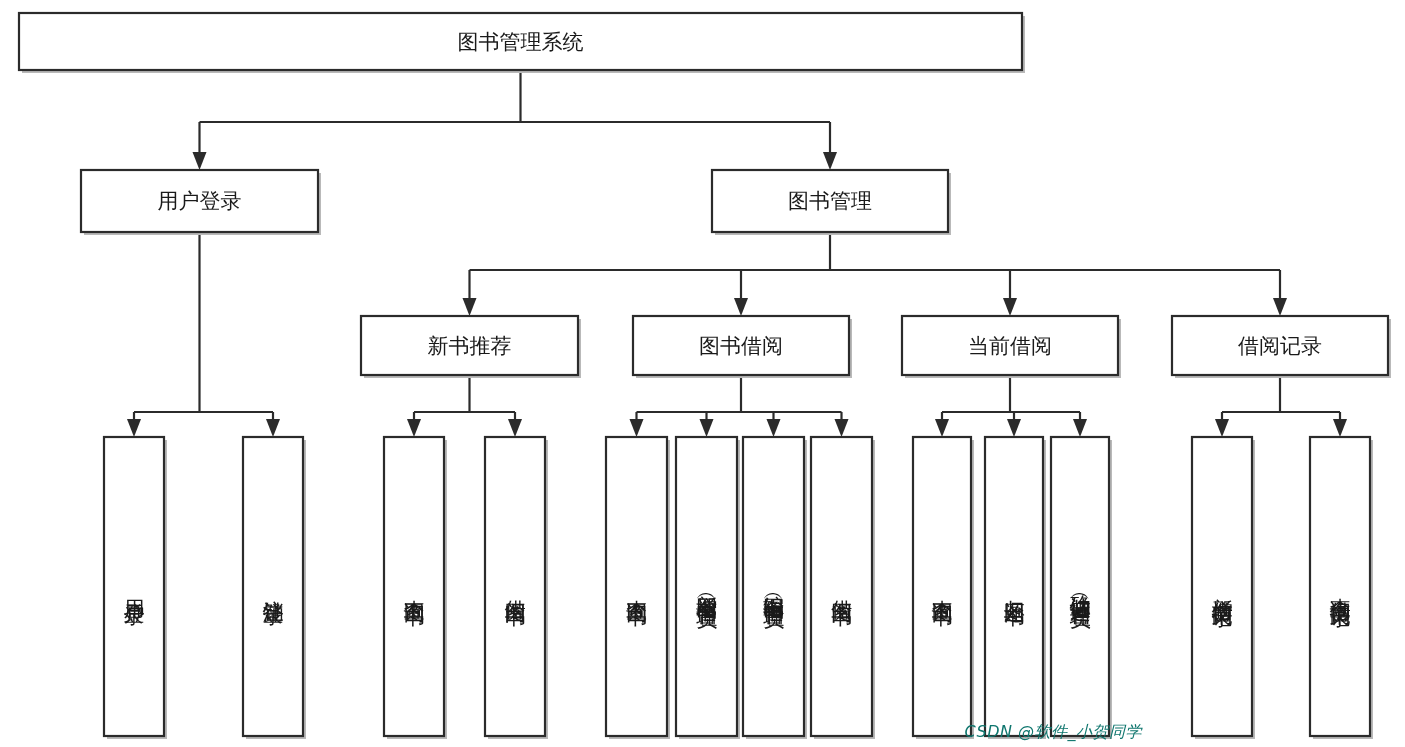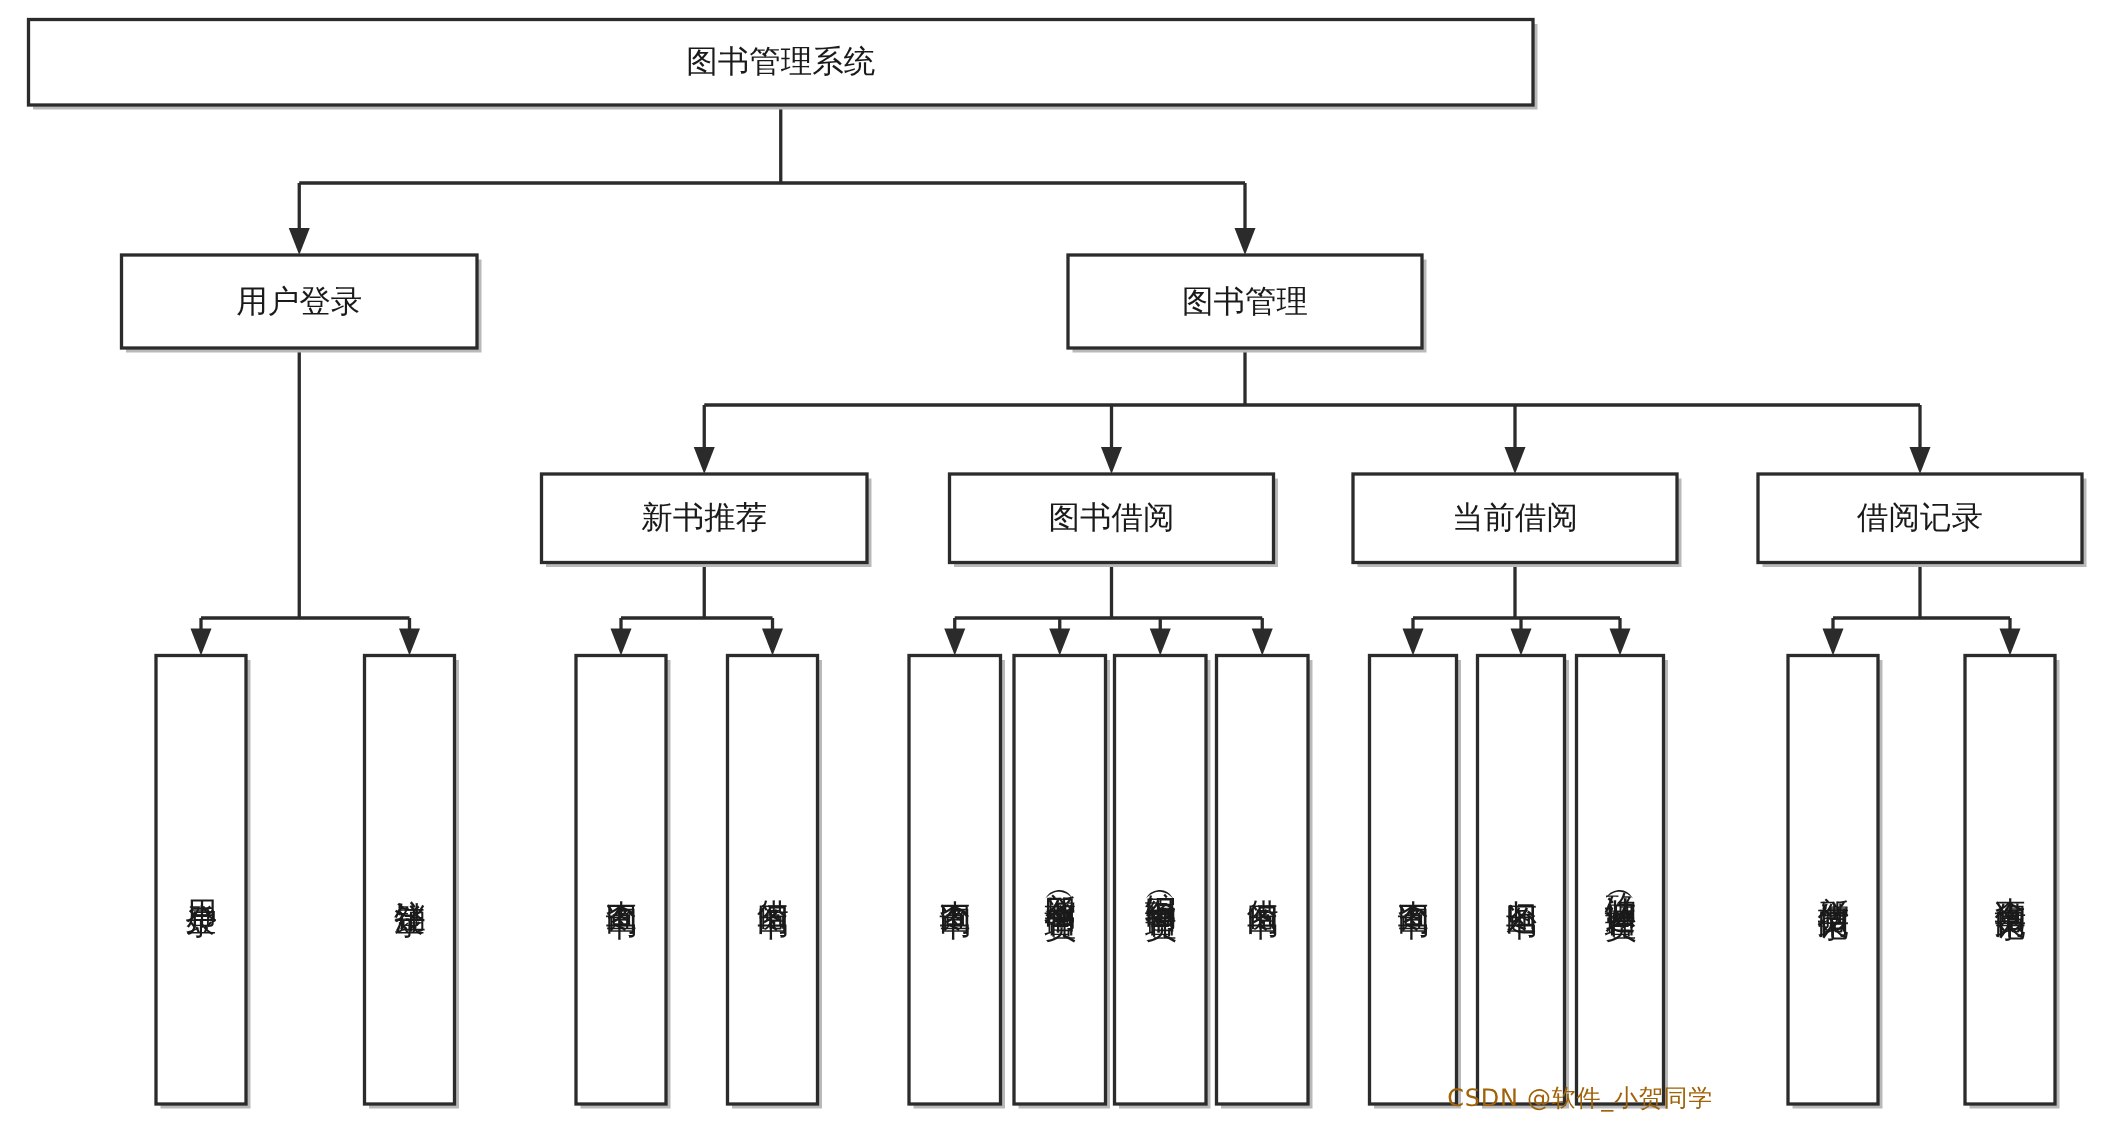--- a/index.html
+++ b/index.html
@@ -67,23 +67,24 @@
     display: flex;
     align-items: center;
     justify-content: center;
   }
   .watermark {
     position: absolute;
     right: 6px;
     bottom: 4px;
     font-family: "DejaVu Sans", "Liberation Sans", sans-serif;
     font-size: 16px;
-    color: #a16207;
+    color: #0f766e;
     letter-spacing: 0.5px;
     white-space: nowrap;
+    font-style: italic;
   }
 </style>
 </head>
 <body>
 
 <div id="diagram-root">
   <svg class="tree-svg" viewBox="0 0 1405 747">
     <defs></defs>
     <g id="connectors-layer">
         <line x1="520.5" y1="70" x2="520.5" y2="122" class="connector"></line>

